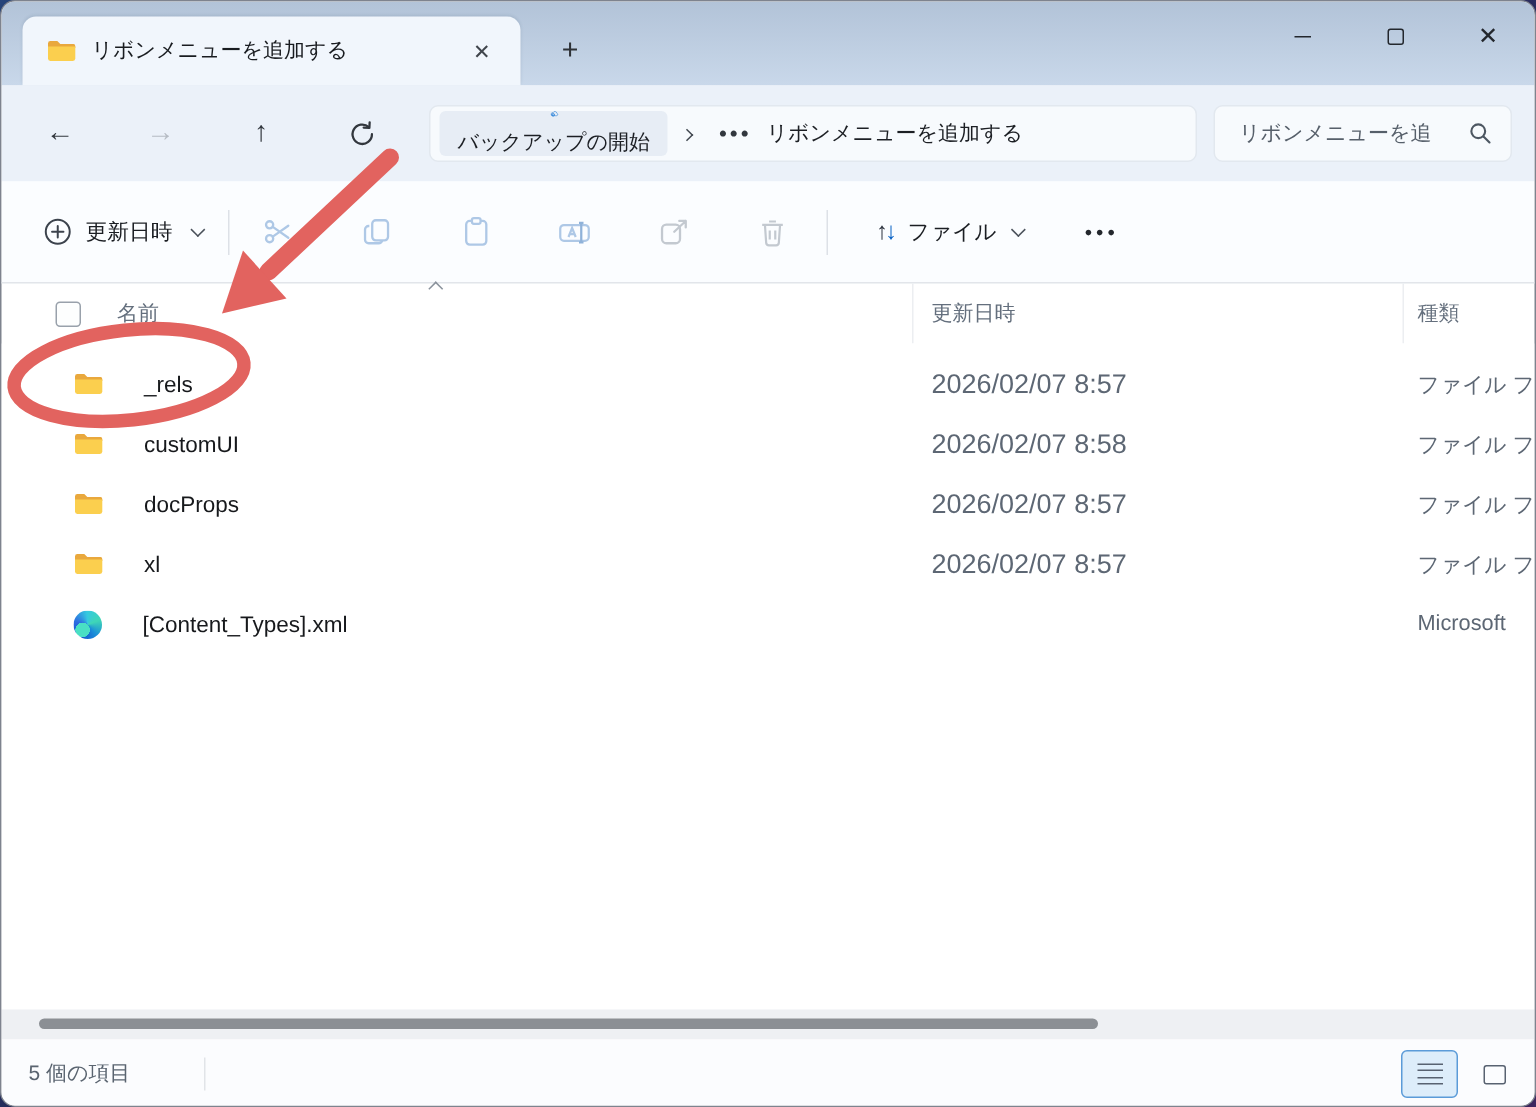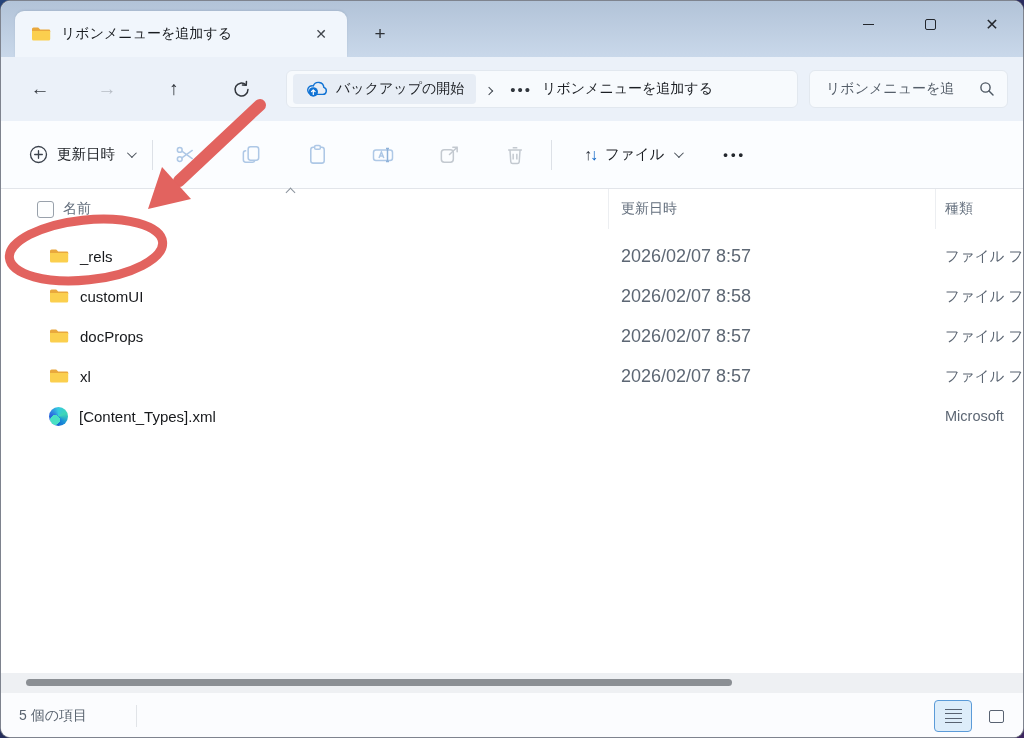--- a/index.html
+++ b/index.html
@@ -33,21 +33,21 @@
     background:#ebf1f9; display:flex; align-items:center; }
   .navbtn { width:34px; height:34px; display:flex; align-items:center; justify-content:center;
     border-radius:5px; font-size:19px; color:#32373e; }
   .navbtn.disabled { color:#b6bcc4; }
   .nav-back{ margin-left:22px; } .nav-fwd{ margin-left:33px; } .nav-up{ margin-left:33px; }
   .nav-refresh{ margin-left:33px; }
   .addressbar { position:absolute; left:285px; top:13px; width:512px; height:38px;
     background:#f7fafd; border:1px solid #e2e8ef; border-radius:6px;
     display:flex; align-items:center; padding:0 6px; }
   .crumb-pill { height:30px; background:#e7edf5; border-radius:4px; display:flex;
-    align-items:center; padding:0 12px; gap:8px; }
+    align-items:center; padding:0 12px; gap:8px;flex-direction:column; }
   .crumb-text { font-size:14px; color:#1c1f24; white-space:nowrap; }
   .crumb-sep { margin:0 8px 0 10px; }
   .chev-right { width:6px; height:6px; border-top:1.5px solid #41474f;
     border-right:1.5px solid #41474f; transform:rotate(45deg); display:inline-block; }
   .crumb-dots { font-size:15px; letter-spacing:2px; color:#32373e; margin:0 10px; }
   .searchbox { position:absolute; left:808px; top:13px; width:199px; height:38px;
     background:#f7fafd; border:1px solid #e2e8ef; border-radius:6px;
     display:flex; align-items:center; padding:0 12px 0 16px; }
   .search-text { flex:1; font-size:14px; color:#565f6a; white-space:nowrap; overflow:hidden; }
 
@@ -67,34 +67,34 @@
   .tb-preview { position:absolute; right:28px; display:flex; align-items:center; gap:9px; padding:6px 4px; }
   .preview-ic { width:21px; height:17px; border:1.6px solid #0b63c5; border-radius:3px; position:relative; }
   .preview-ic::after { content:""; position:absolute; right:0; top:0; width:9px; height:100%;
     background:#0b63c5; border-radius:0 1px 1px 0; }
   .sort-arrows { font-size:16px; font-weight:bold; }
   .sa-up { color:#2f3540; } .sa-down { color:#0b63c5; margin-left:-2px; }
 
   
   .listheader { position:absolute; left:0; top:188px; width:100%; height:40px;
     display:flex; align-items:center; color:#646f7d; font-size:14px; }
-  .lh-name { width:608px; display:flex; align-items:center; padding-left:36px; gap:9px;
+  .lh-name { width:608px; display:flex; align-items:center; padding-left:36px; gap:24px;
     position:relative; height:100%; border-right:1px solid #eceef1; }
   .checkbox { width:17px; height:17px; border:1px solid #99a1ab; border-radius:3px; background:#fdfefe; }
   .sort-caret { position:absolute; left:286px; top:0px; width:7px; height:7px;
     border-left:1.4px solid #8a929c; border-top:1.4px solid #8a929c; transform:rotate(45deg); }
   .lh-date { width:327px; padding-left:12px; height:100%; display:flex; align-items:center;
     border-right:1px solid #eceef1; }
   .lh-type { flex:1; padding-left:9px; }
 
   
   .listbody { position:absolute; left:0; top:228px; width:100%; height:444px; background:#fff;
     padding-top:7px; }
   .frow { height:40px; display:flex; align-items:center; font-size:15px; }
-  .f-name { width:608px; padding-left:48px; display:flex; align-items:center; gap:11px;
+  .f-name { width:608px; padding-left:48px; display:flex; align-items:center; gap:27px;
     color:#17191c; white-space:nowrap; overflow:hidden; }
   .f-date { width:327px; padding-left:12px; color:#5d6774; font-size:18px; }
   .f-type { flex:1; padding-left:9px; color:#5d6774; font-size:14.5px; white-space:nowrap; overflow:hidden; }
   .edge-icon { width:19px; height:19px; border-radius:50%; flex:0 0 19px;
     background: radial-gradient(circle at 32% 68%, #49e0c4 0 26%, rgba(0,0,0,0) 27%),
       conic-gradient(from 140deg, #1a8fd9, #1453cc, #2c6be0, #35c9e0, #3fd6b6, #1a8fd9); }
 
   
   .hscroll { position:absolute; left:0; top:672px; width:100%; height:20px; background:#eef0f3; }
   .hthumb { position:absolute; left:25px; top:6px; width:706px; height:7px;

